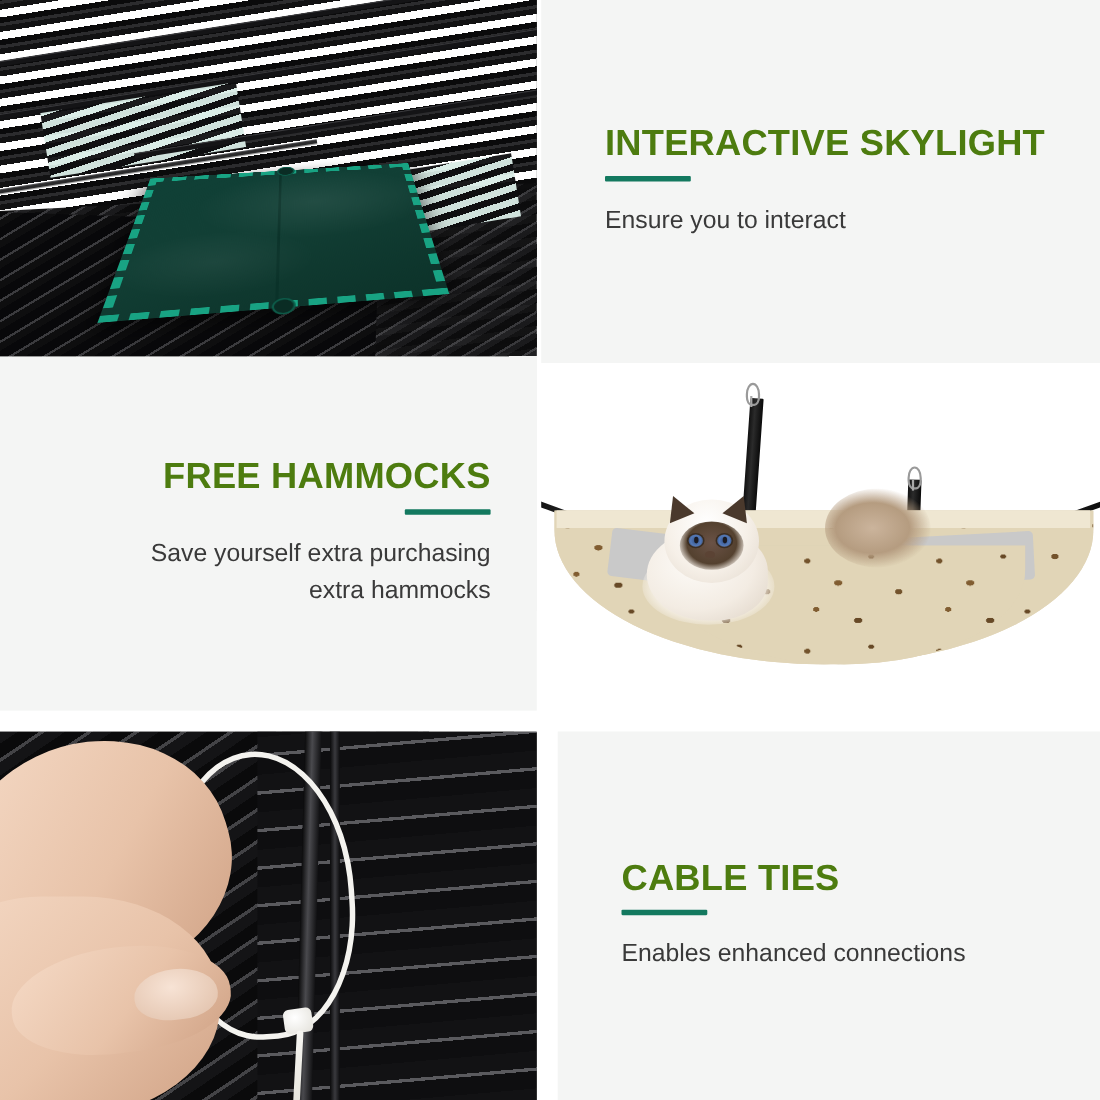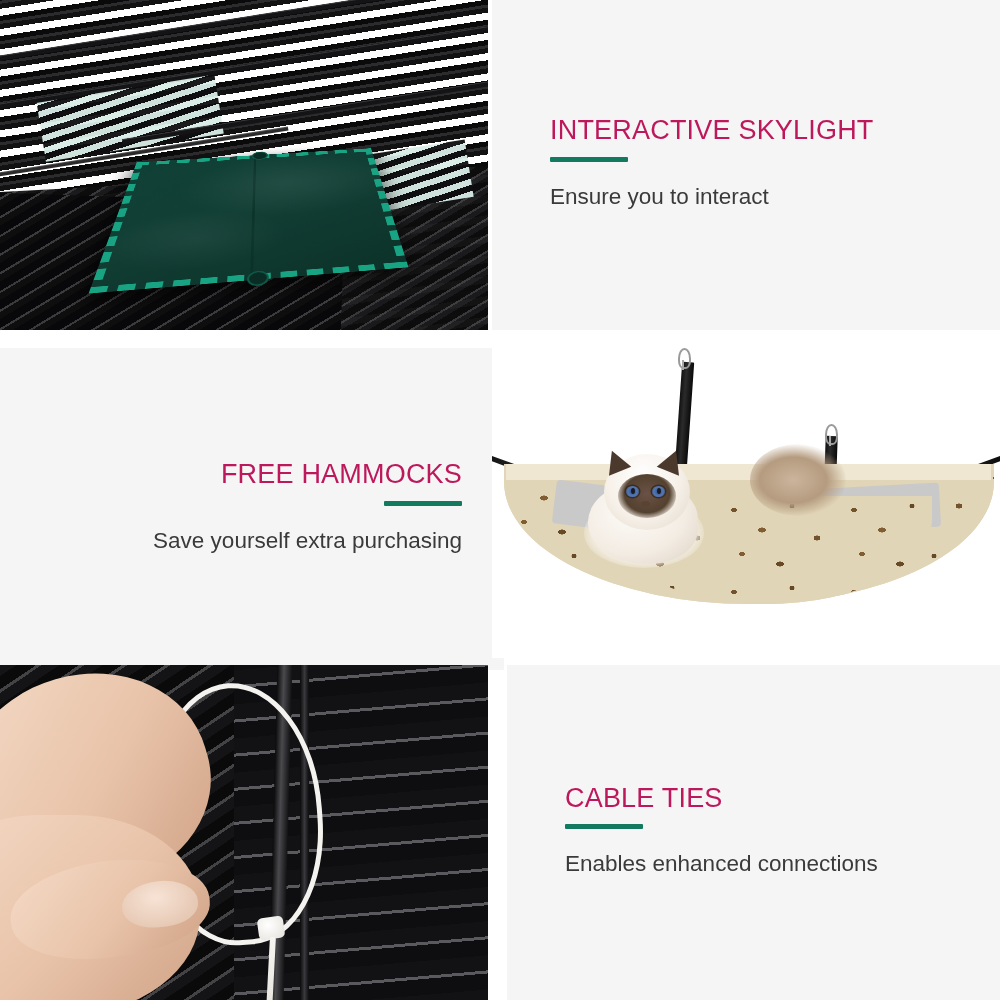--- a/index.html
+++ b/index.html
@@ -21,23 +21,23 @@
   .text-panel{
     background:#f4f5f4;
     display:flex;
     flex-direction:column;
     justify-content:center;
   }
   .text-inner{padding:0 0 0 58px;}
   .text-inner.right{padding:0 42px 0 0;text-align:right;}
 
   .feat-title{
-    color:#be185d;
-    font-size:27px;
-    font-weight:normal;
+    color:#4d7c0f;
+    font-size:33px;
+    font-weight:bold;
     letter-spacing:.2px;
     margin:0 0 12px 0;
     line-height:1.05;
     white-space:nowrap;
   }
   .feat-rule{
     height:5px;
     width:78px;
     background:#13795f;
     margin:0 0 18px 0;
@@ -321,25 +321,26 @@
   </div>
 
   <div class="panel text-panel" style="left:492px;top:0;width:508px;height:330px;">
     <div class="text-inner">
       <div class="feat-title">INTERACTIVE SKYLIGHT</div>
       <div class="feat-rule"></div>
       <div class="feat-desc">Ensure you to interact</div>
     </div>
   </div>
 
-  <div class="panel text-panel" style="left:0;top:348px;width:488px;height:322px;padding-left:16px;">
+  <div class="panel text-panel" style="left:0;top:324px;width:488px;height:322px;">
     <div class="text-inner right">
       <div class="feat-title">FREE HAMMOCKS</div>
       <div class="feat-rule"></div>
       <div class="feat-desc">Save yourself extra purchasing</div>
+      <div class="feat-desc">extra hammocks</div>
     </div>
   </div>
 
   <div class="panel" style="left:492px;top:336px;width:508px;height:322px;background:#ffffff;">
     <div class="hammock-scene">
 
       <div class="strap" style="left:-6px;top:118px;width:120px;height:5px;transform:rotate(20deg);transform-origin:left center;"></div>
       <div class="strap" style="right:-6px;top:118px;width:110px;height:5px;transform:rotate(-20deg);transform-origin:right center;"></div>
 
       <div class="strap" style="left:185px;top:26px;width:12px;height:150px;transform:rotate(4deg);"></div>

